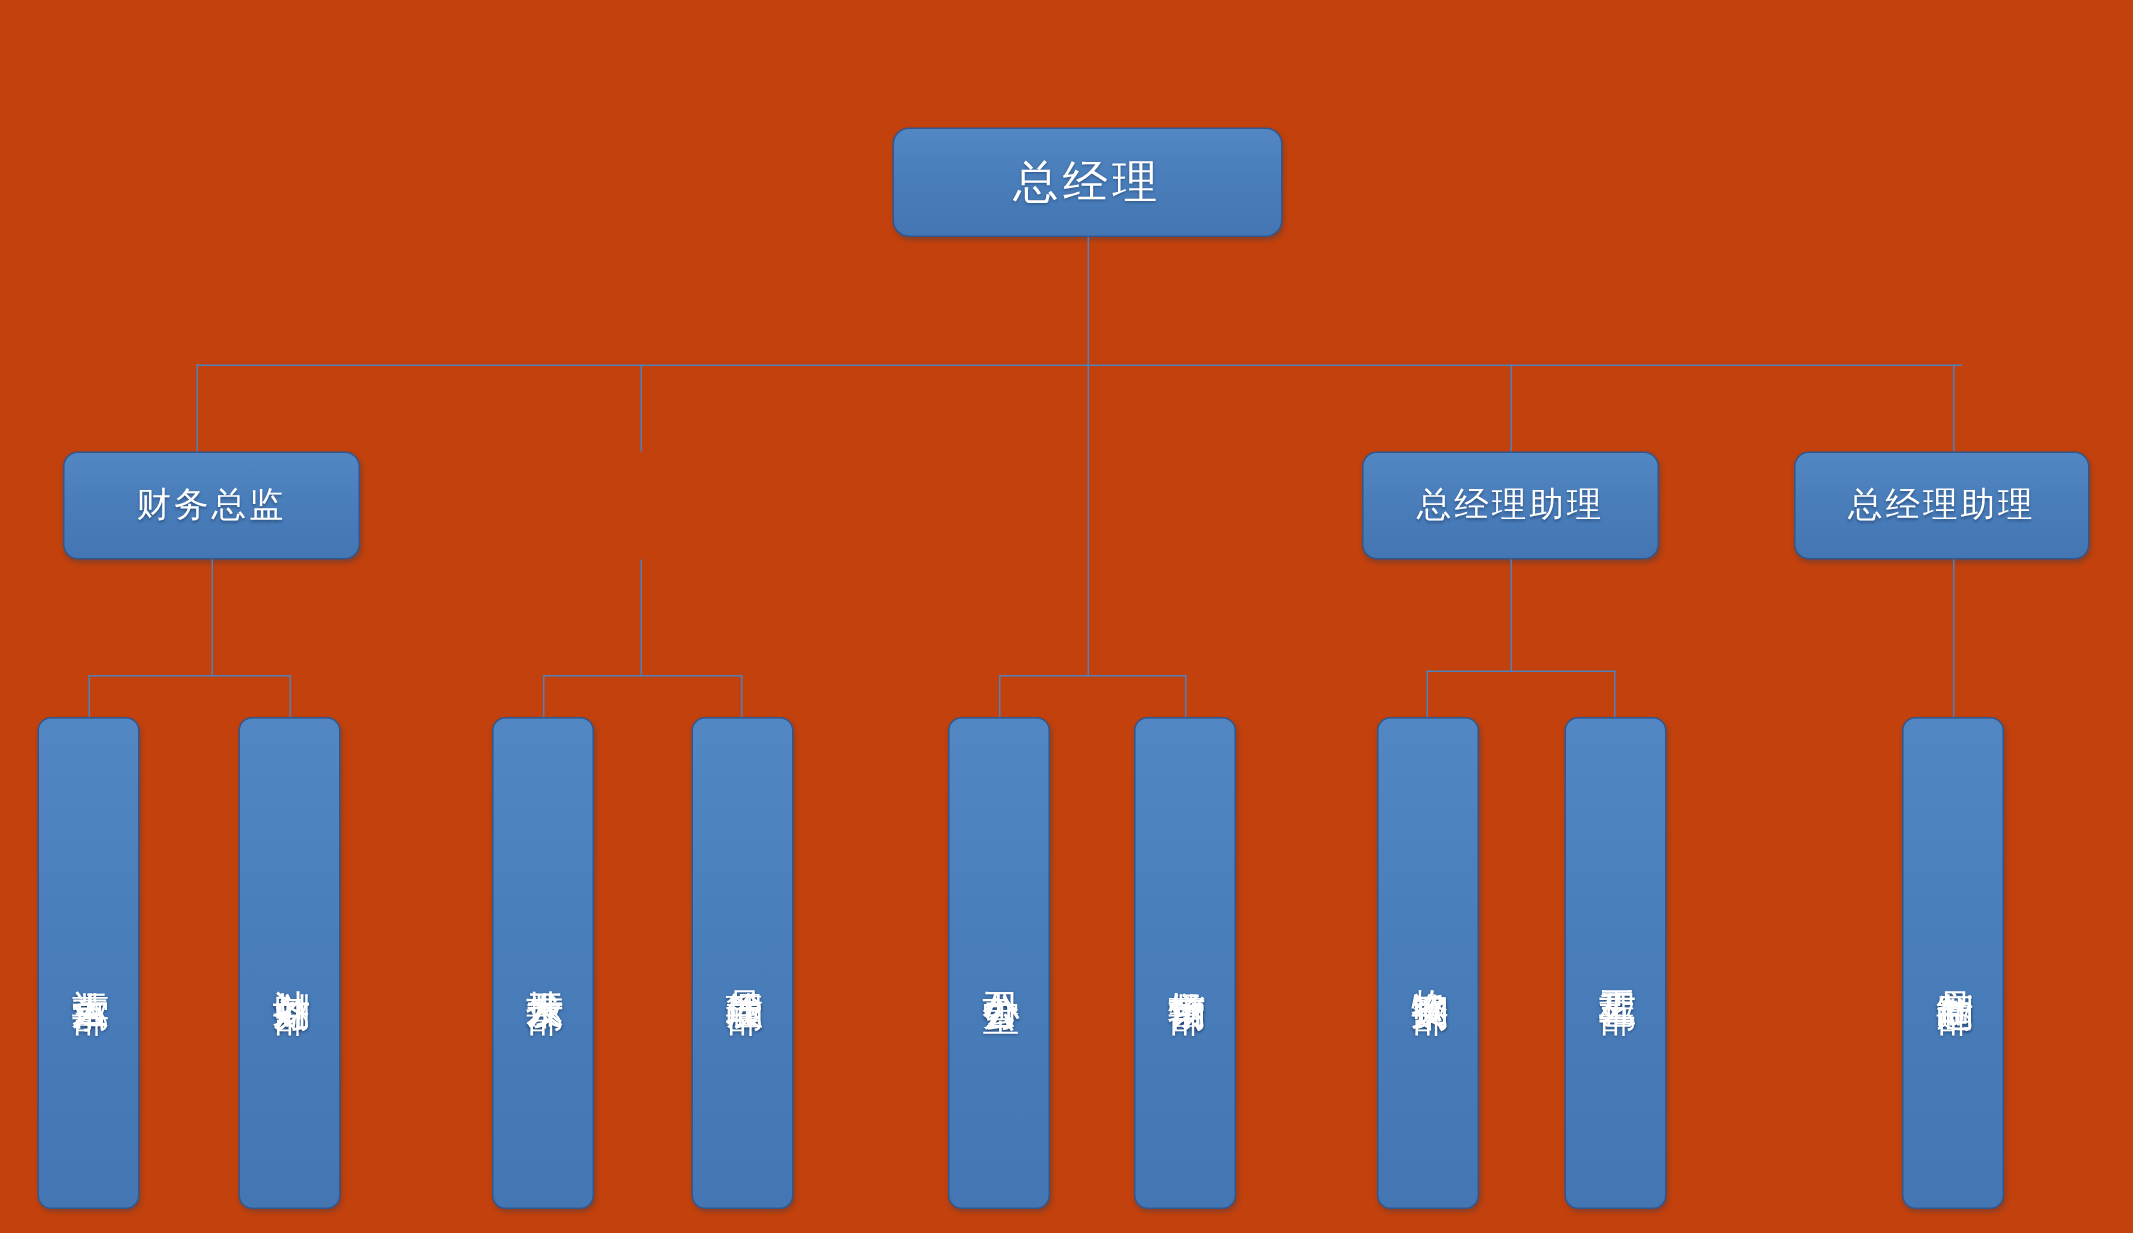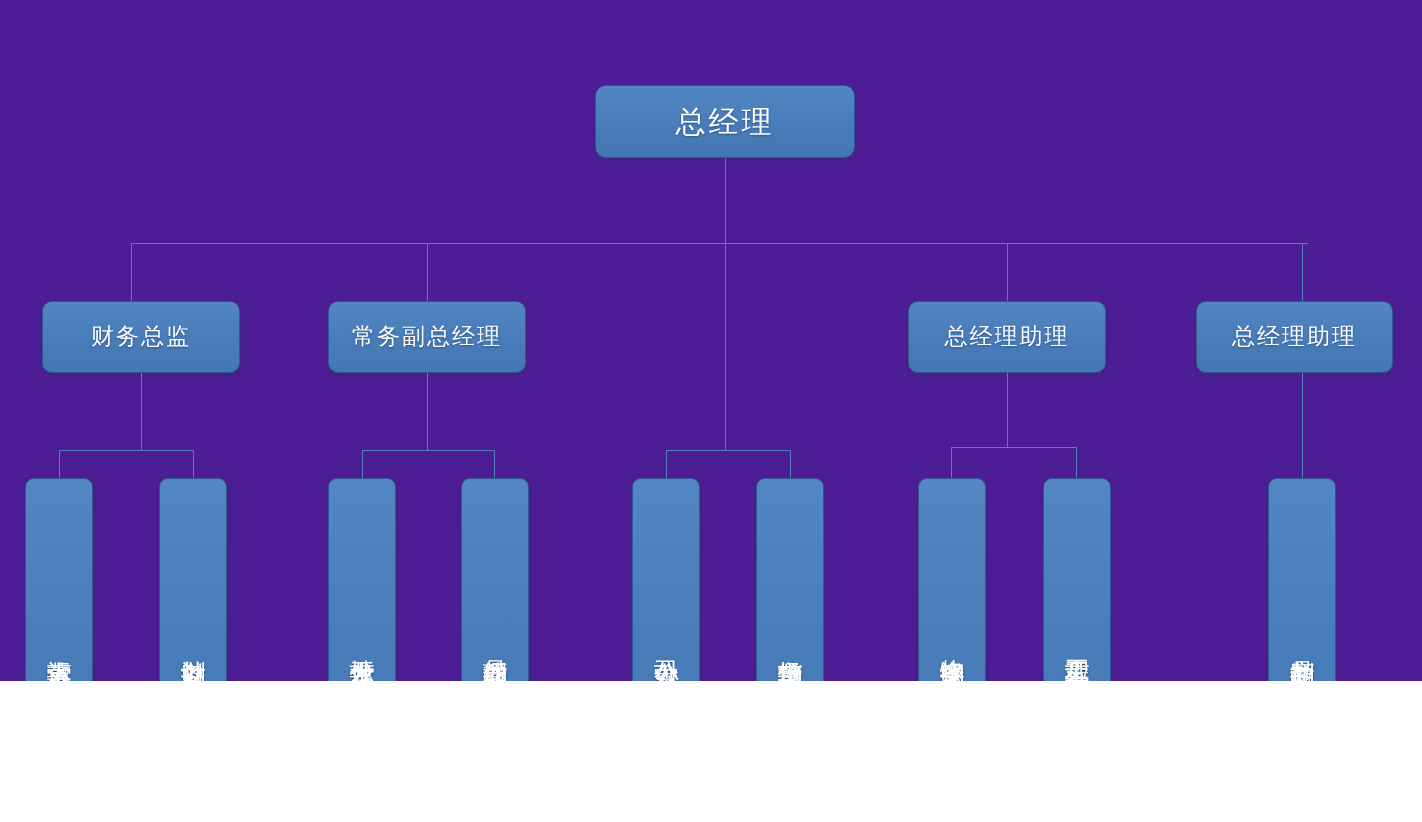--- a/index.html
+++ b/index.html
@@ -7,22 +7,22 @@
     margin: 0;
     padding: 0;
     background: #ffffff;
   }
   body {
     font-family: "Liberation Serif", "DejaVu Serif", serif;
   }
   #org-chart {
     position: relative;
     width: 1422px;
-    height: 681px;
-    background: #4c1d95;
+    height: 822px;
+    background: #c2410c;
     overflow: hidden;
   }
   
   .conn {
     position: absolute;
     background: #4F81BD;
   }
   .conn.h { height: 1px; }
   .conn.v { width: 1px; }
 
@@ -91,23 +91,20 @@
   <div class="conn v" style="left:131px; top:243px; height:58px;"></div>
   <div class="conn v" style="left:427px; top:243px; height:58px;"></div>
   <div class="conn v" style="left:725px; top:243px; height:207px;"></div>
   <div class="conn v" style="left:1007px; top:243px; height:58px;"></div>
   <div class="conn v" style="left:1302px; top:243px; height:58px;"></div>
 
   <div class="node mgr" style="left:42px; top:301px; width:198px; height:72px;">
     <span class="label">财务总监</span>
   </div>
 
-  <div class="node mgr" style="left:328px; top:301px; width:198px; height:72px;">
-    <span class="label">常务副总经理</span>
-  </div>
 
   <div class="node mgr" style="left:908px; top:301px; width:198px; height:72px;">
     <span class="label">总经理助理</span>
   </div>
 
   <div class="node mgr" style="left:1196px; top:301px; width:197px; height:72px;">
     <span class="label">总经理助理</span>
   </div>
 
   <div class="conn v" style="left:141px; top:373px; height:78px;"></div>

